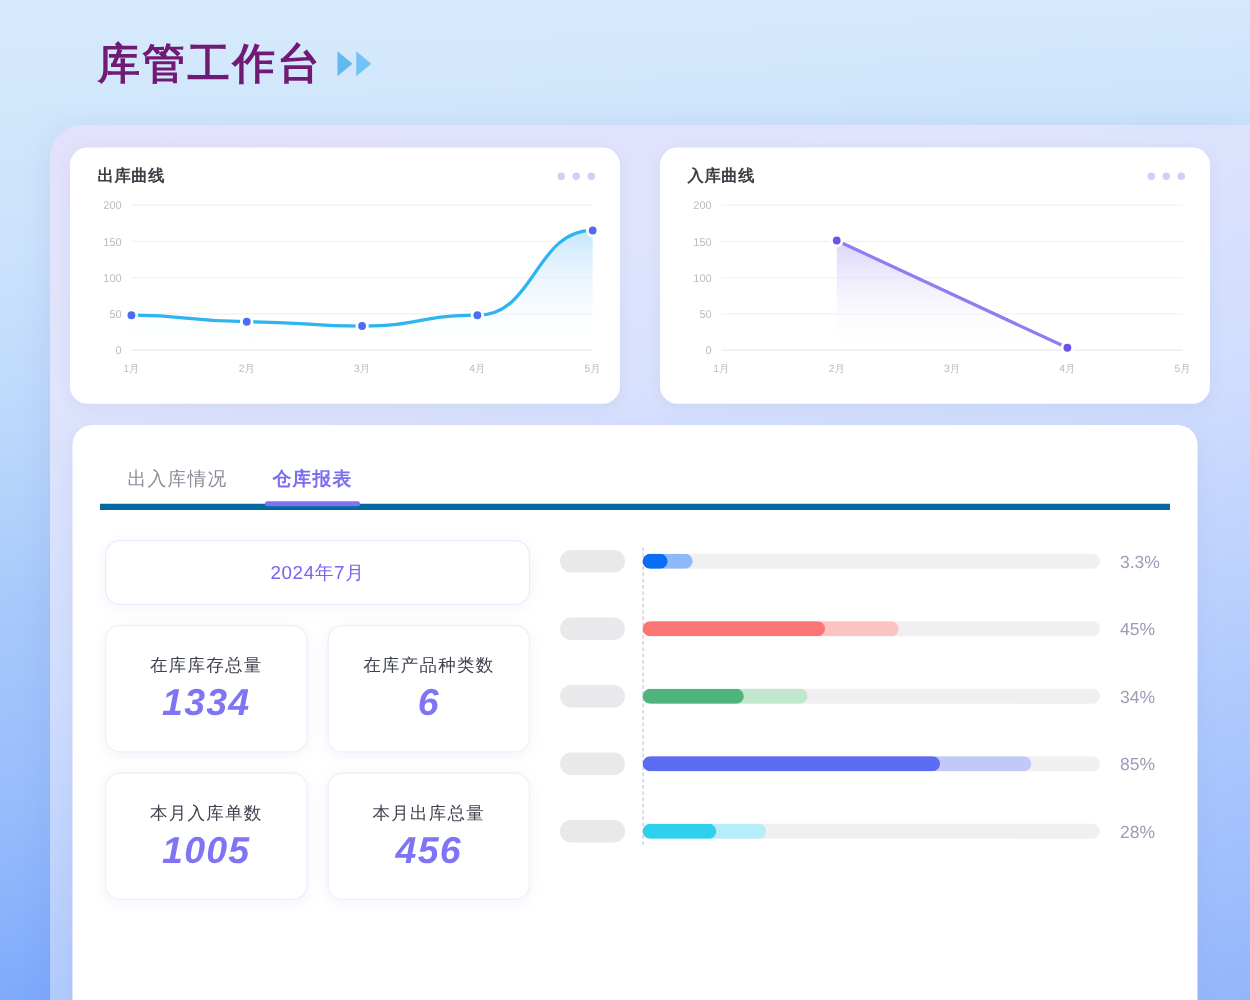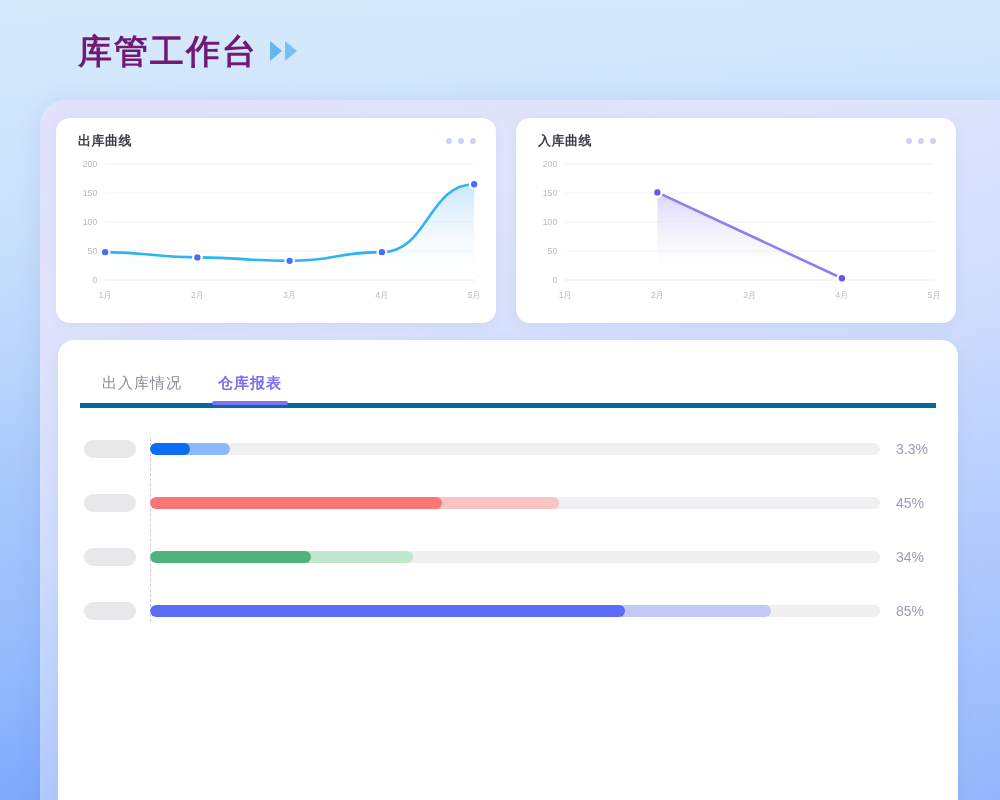--- a/index.html
+++ b/index.html
@@ -48,21 +48,21 @@
     background: linear-gradient(165deg, #e3e1fb 0%, #e0e4fc 22%, #cfddfd 48%, #b2cbfd 72%, #93b6fb 100%);
     overflow: hidden;
     box-shadow: 0 4px 24px rgba(90,110,190,0.14);
   }
 
   .charts-row {
     position: absolute;
     left: 16px; top: 18px;
     width: 928px;
     display: flex;
-    gap: 20px;
+    gap: 32px;
   }
   .chart-card {
     width: 440px;
     height: 205px;
     background: #fff;
     border-radius: 14px;
     box-shadow: 0 3px 12px rgba(120,130,190,0.10);
     padding: 14px 16px 8px 14px;
     position: relative;
   }
@@ -276,20 +276,43 @@
 
   <div class="main-card">
 
     <div class="tabs">
       <div class="tab">出入库情况</div>
       <div class="tab active">仓库报表</div>
     </div>
 
     <div class="body-row">
 
+      <div class="stats-col">
+        <div class="date-card">
+          <span>2024年7月</span>
+        </div>
+        <div class="stat-grid">
+          <div class="stat-card">
+            <div class="stat-label">在库库存总量</div>
+            <div class="stat-value">1334</div>
+          </div>
+          <div class="stat-card">
+            <div class="stat-label">在库产品种类数</div>
+            <div class="stat-value">6</div>
+          </div>
+          <div class="stat-card">
+            <div class="stat-label">本月入库单数</div>
+            <div class="stat-value">1005</div>
+          </div>
+          <div class="stat-card">
+            <div class="stat-label">本月出库总量</div>
+            <div class="stat-value">456</div>
+          </div>
+        </div>
+      </div>
 
       <div class="rank-col">
         <div class="rank-list" id="rank-list">
           <div class="rank-guide"></div>
         <div class="rank-row">
               <span class="rank-pill"></span>
               <span class="rank-track">
                 <span class="rank-fill-light" style="width: 11%; background: rgb(140, 185, 248);"></span>
                 <span class="rank-fill-dark" style="width: 5.5%; background: rgb(10, 110, 245);"></span>
               </span>
@@ -312,18 +335,26 @@
               <span class="rank-pct">34%</span>
             </div>
             <div class="rank-row">
               <span class="rank-pill"></span>
               <span class="rank-track">
                 <span class="rank-fill-light" style="width: 85%; background: rgb(194, 200, 247);"></span>
                 <span class="rank-fill-dark" style="width: 65%; background: rgb(92, 108, 242);"></span>
               </span>
               <span class="rank-pct">85%</span>
             </div>
+            <div class="rank-row">
+              <span class="rank-pill"></span>
+              <span class="rank-track">
+                <span class="rank-fill-light" style="width: 27%; background: rgb(181, 238, 248);"></span>
+                <span class="rank-fill-dark" style="width: 16%; background: rgb(46, 208, 237);"></span>
+              </span>
+              <span class="rank-pct">28%</span>
+            </div>
           </div>
       </div>
 
     </div>
   </div>
 </div>
 
 </body></html>

